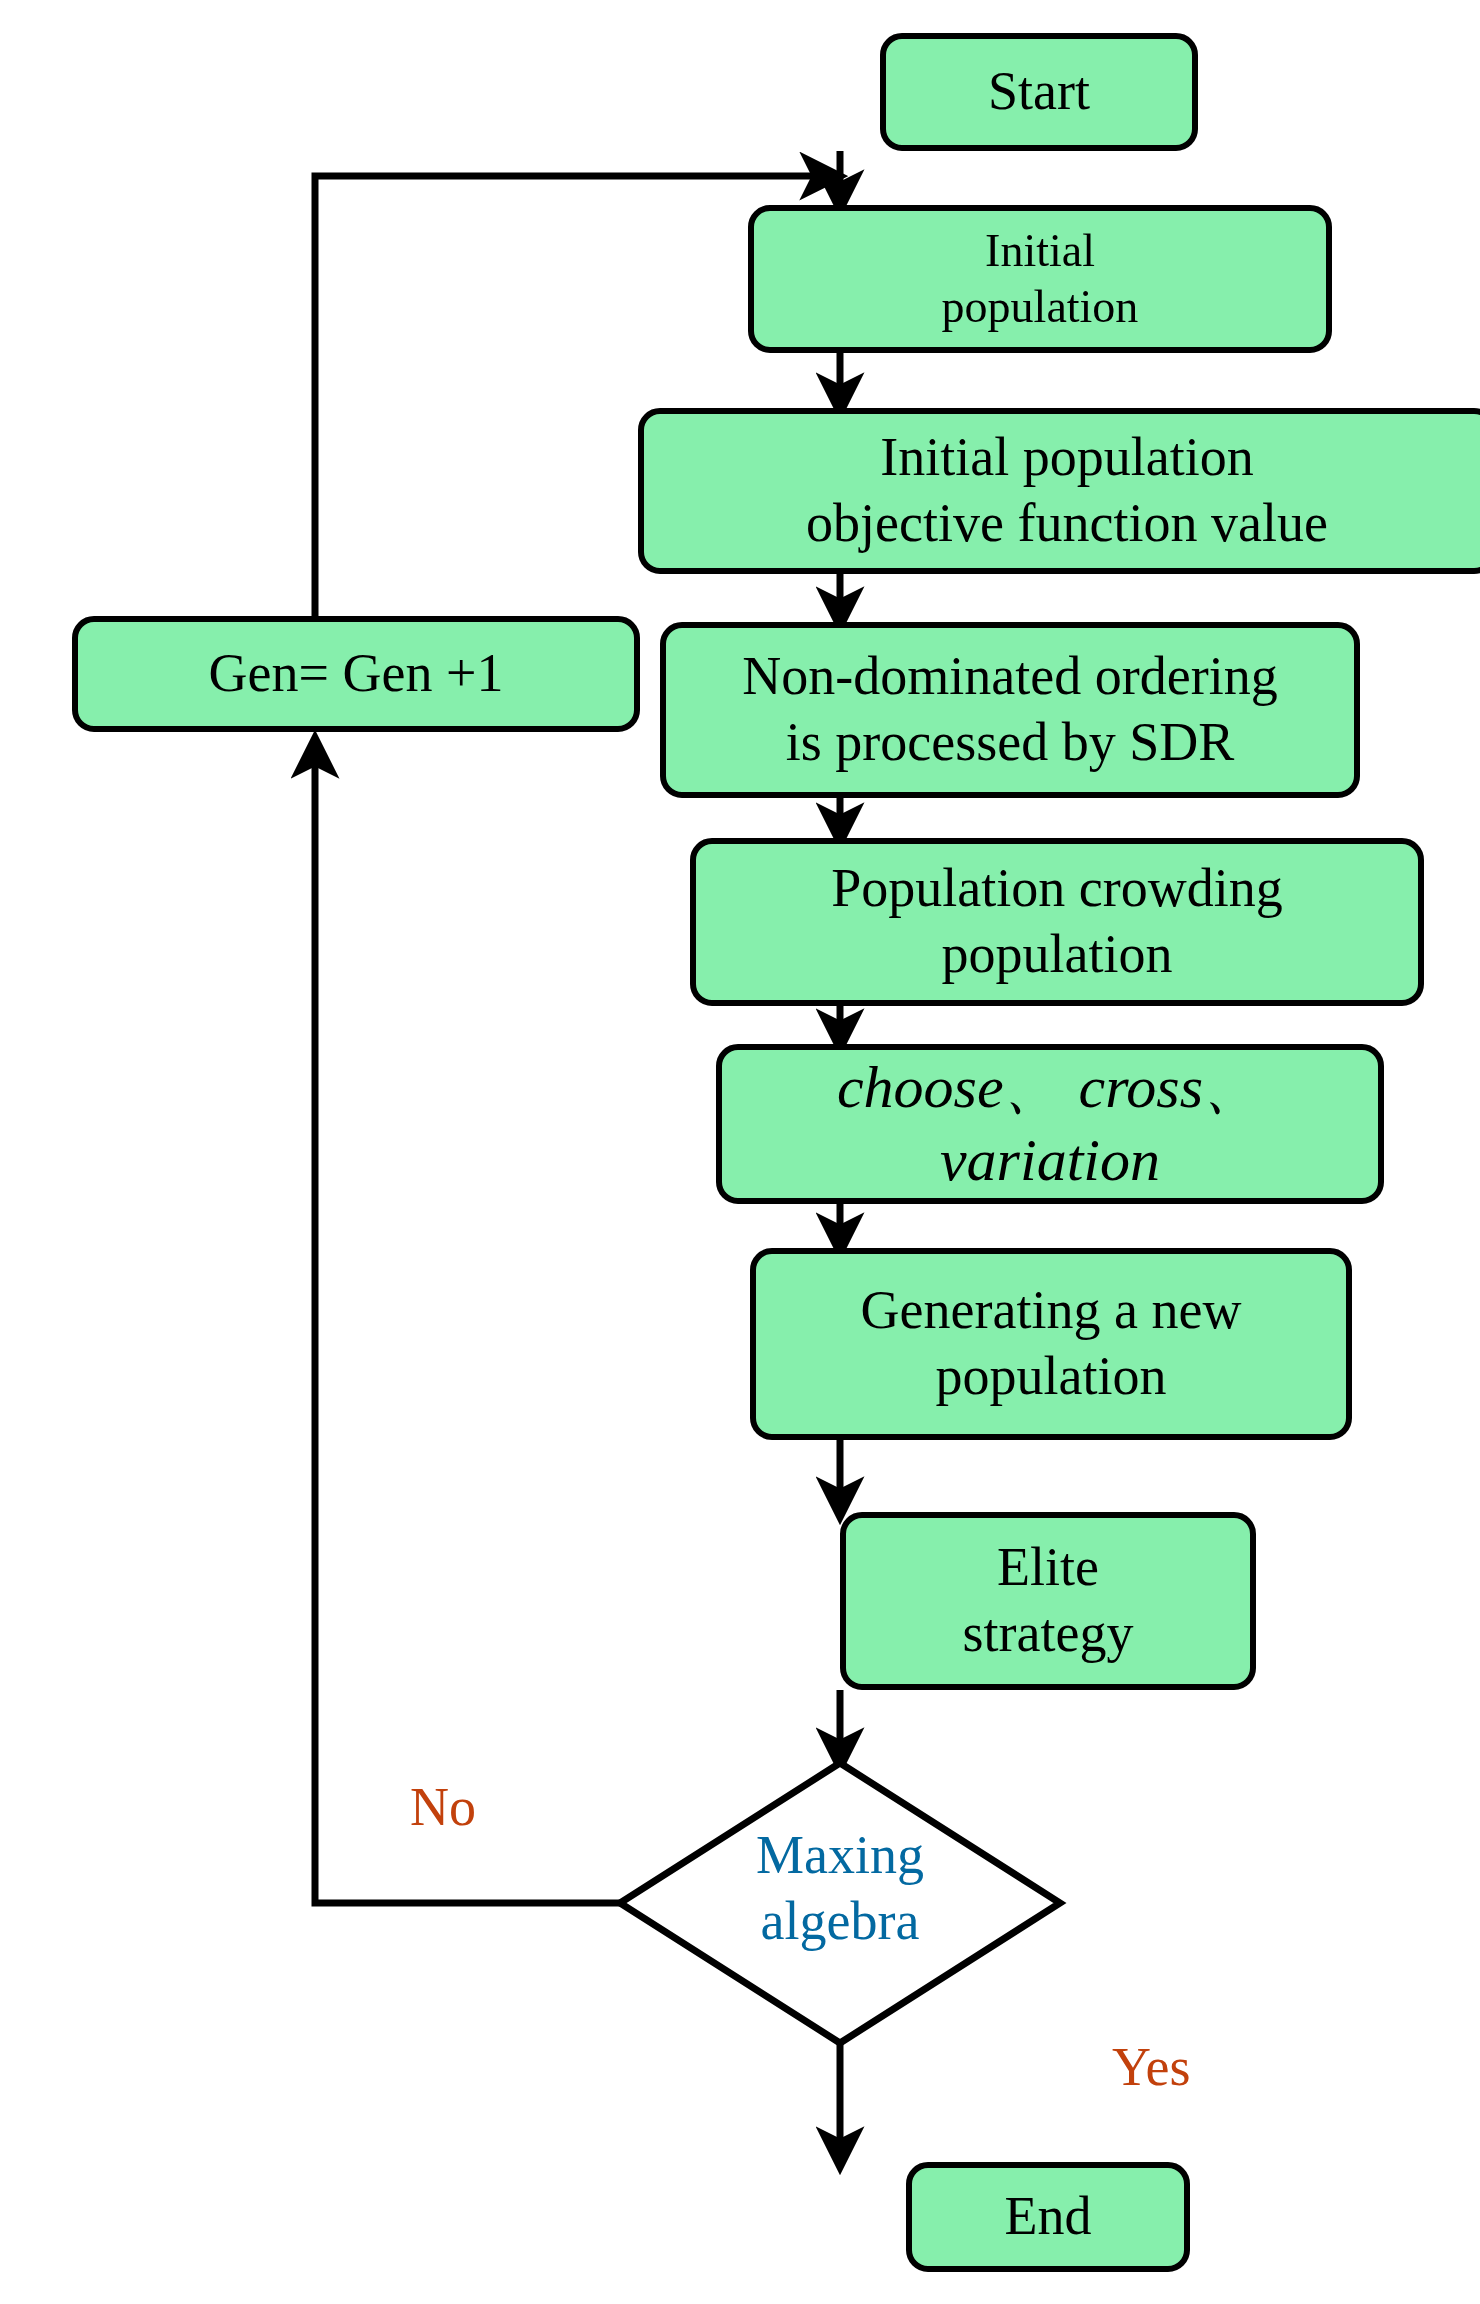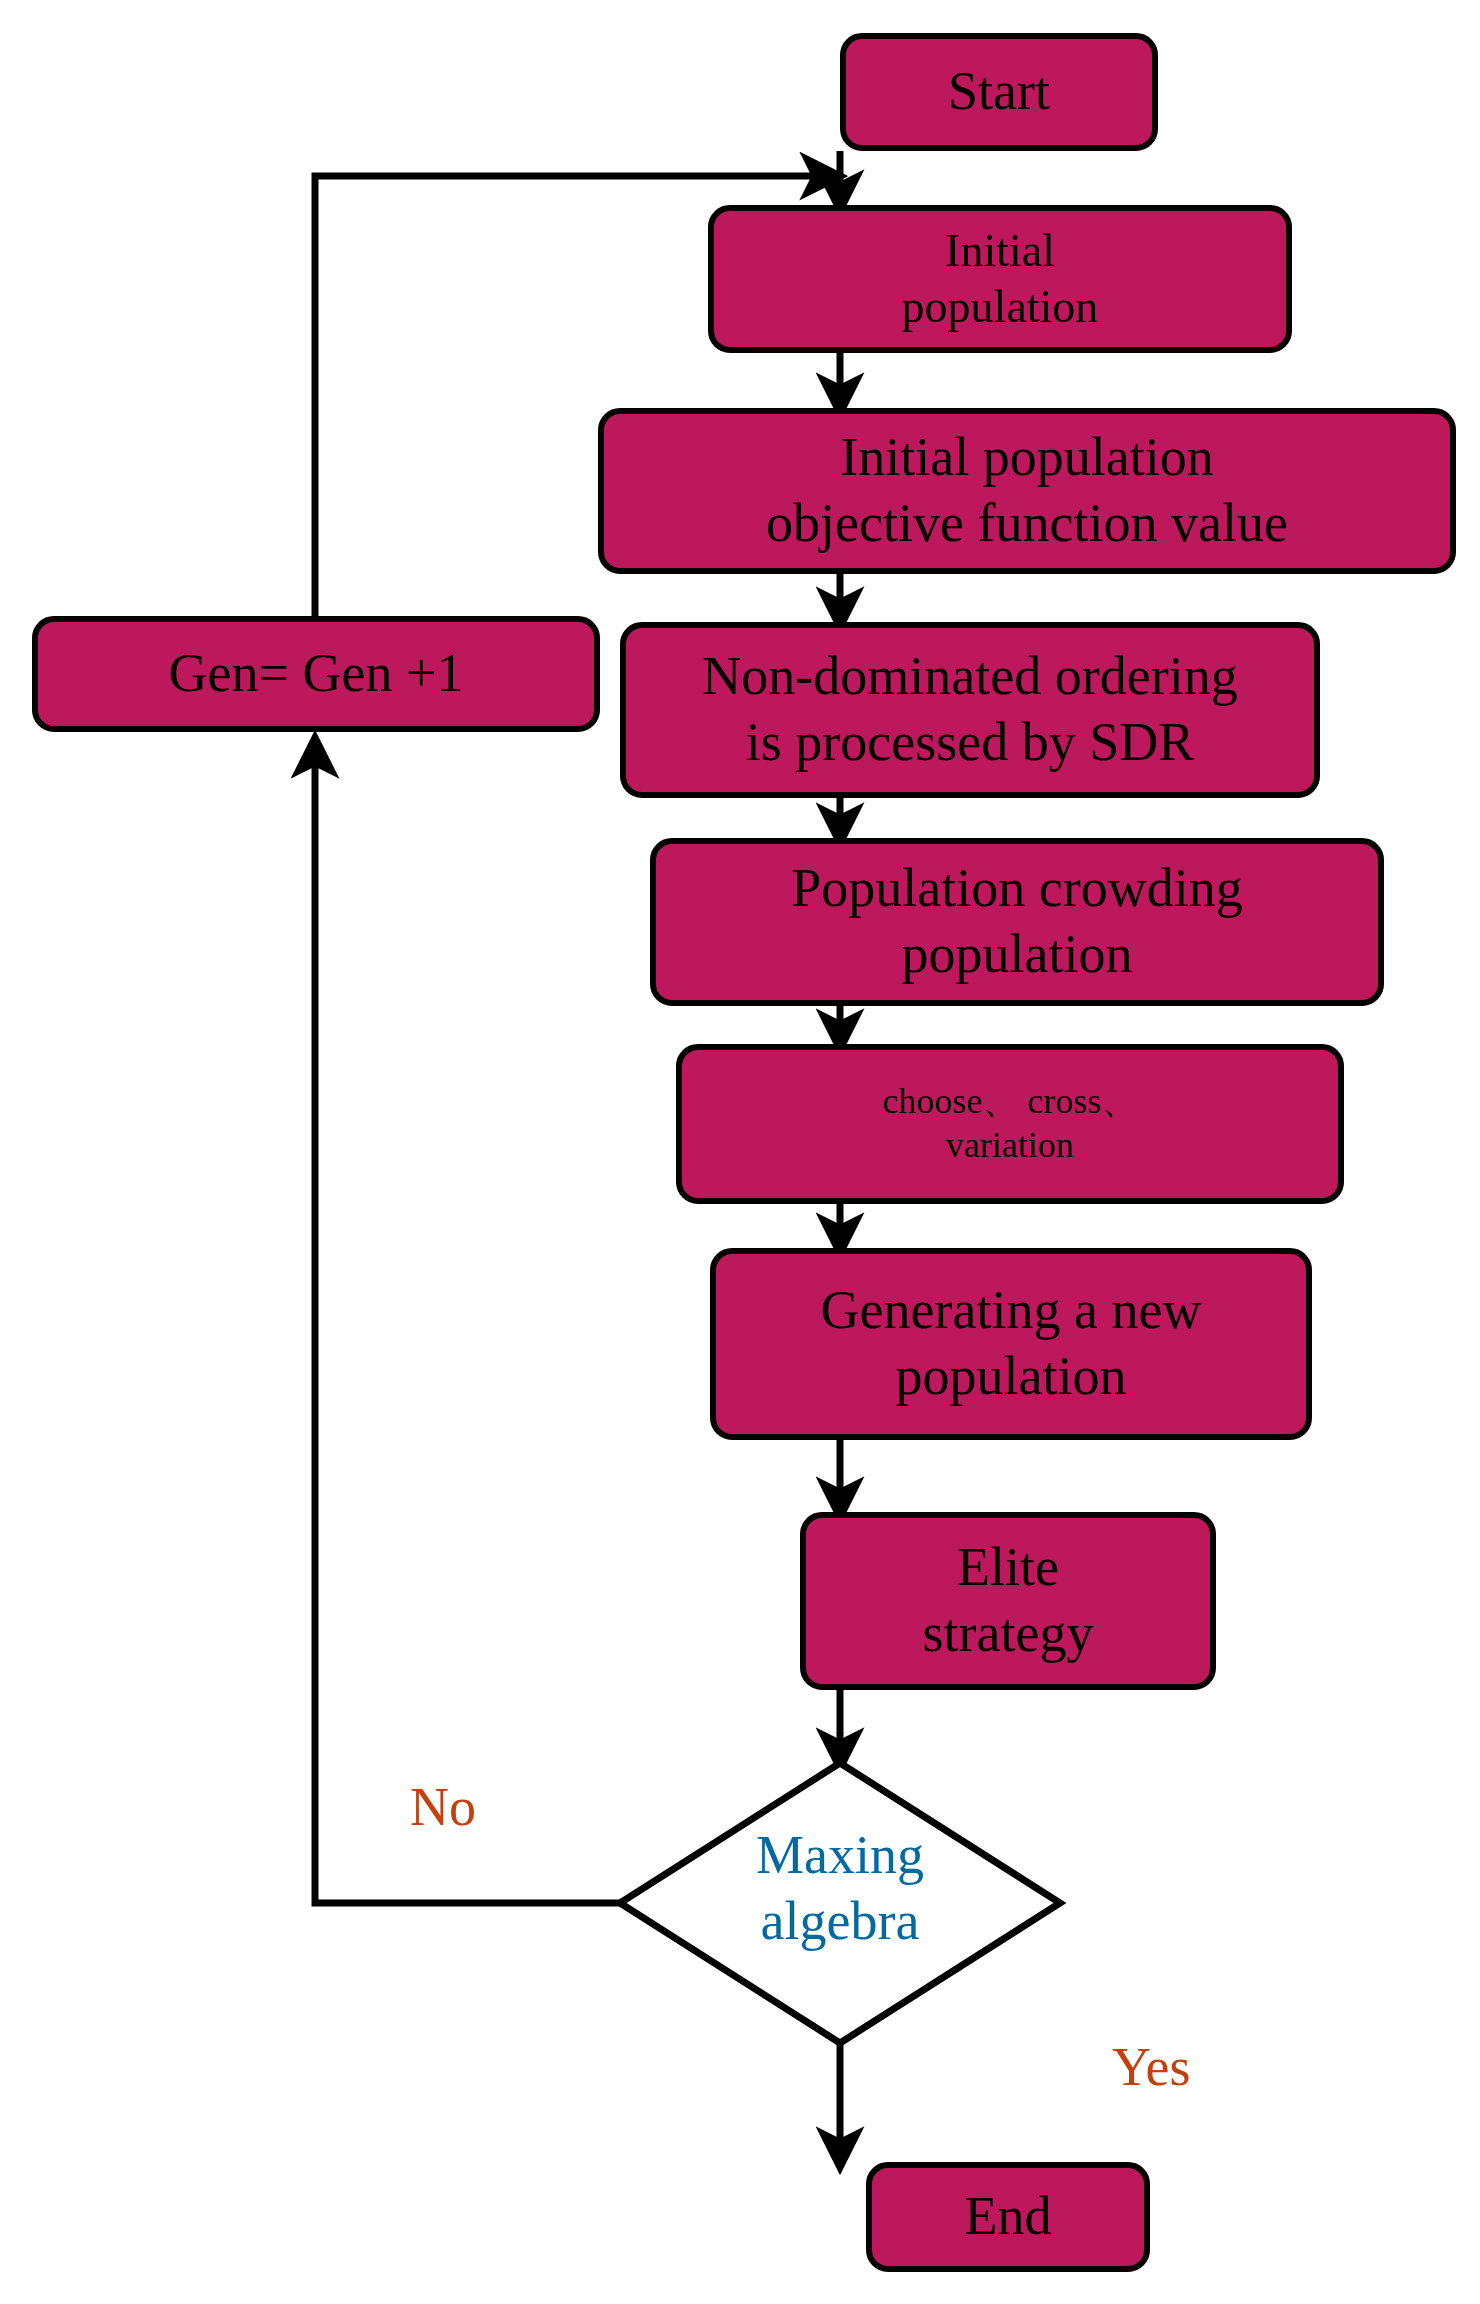--- a/index.html
+++ b/index.html
@@ -23,27 +23,28 @@
     pointer-events: none;
   }
   .node {
     position: absolute;
     box-sizing: border-box;
     display: flex;
     align-items: center;
     justify-content: center;
     text-align: center;
     color: #000000;
-    background: #be185d;
+    background: #86efac;
     border: 6px solid #000000;
     border-radius: 22px;
     line-height: 1.22;
     padding: 2px 8px;
     white-space: pre-line;
     font-weight: 400;
+    margin-left: 40px;
   }
   .edge-label {
     position: absolute;
     color: #c2410c;
     background: transparent;
     white-space: nowrap;
     line-height: 1;
   }
   .diamond-label {
     position: absolute;
@@ -112,21 +113,21 @@
   <div class="node" style="left:620px; top:622px; width:700px; height:176px; font-size:54px;">
     <span>Non-dominated ordering
 is processed by SDR</span>
   </div>
 
   <div class="node" style="left:650px; top:838px; width:734px; height:168px; font-size:54px;">
     <span>Population crowding
 population</span>
   </div>
 
-  <div class="node" style="left:676px; top:1044px; width:668px; height:160px; font-size:36px;">
+  <div class="node" style="left:676px; top:1044px; width:668px; height:160px; font-size:60px;font-style:italic;">
     <span>choose、 cross、
 variation</span>
   </div>
 
   <div class="node" style="left:710px; top:1248px; width:602px; height:192px; font-size:54px;">
     <span>Generating a new
 population</span>
   </div>
 
   <div class="node" style="left:800px; top:1512px; width:416px; height:178px; font-size:54px;">

